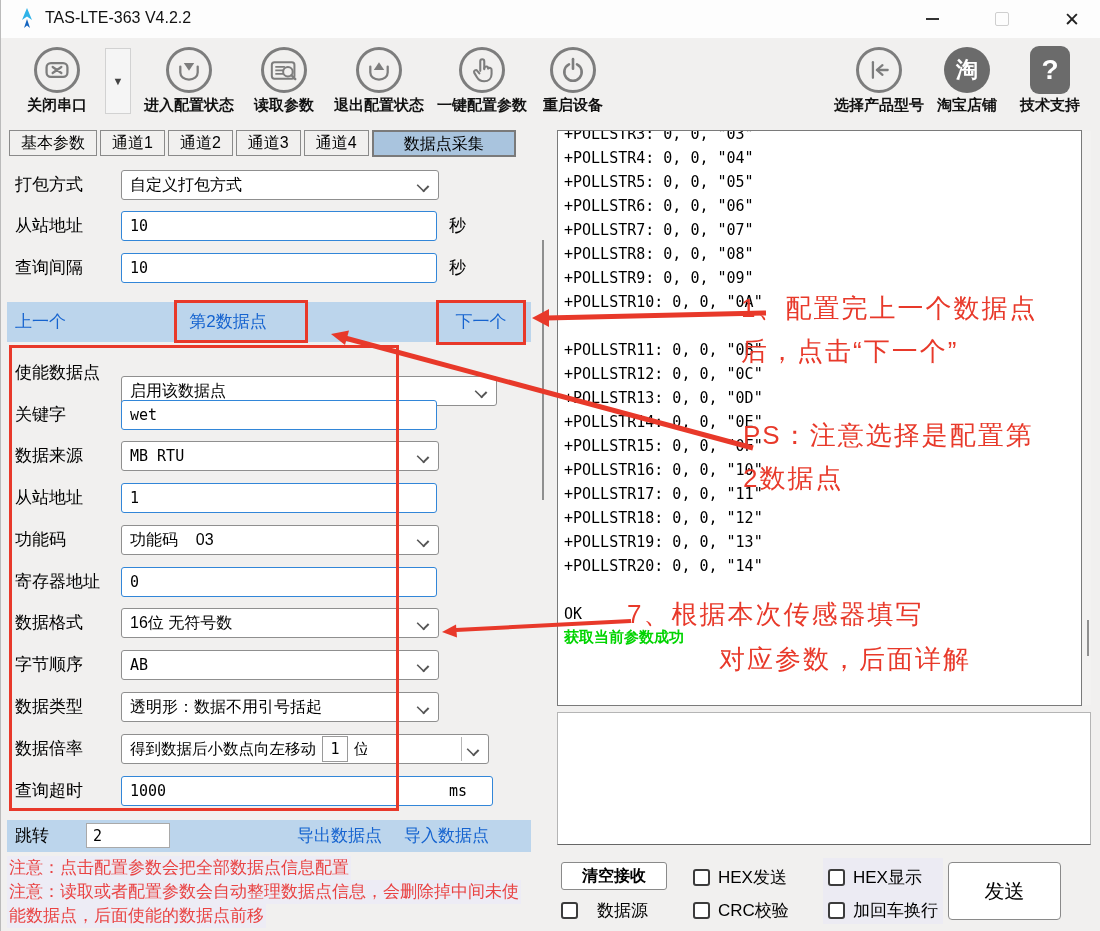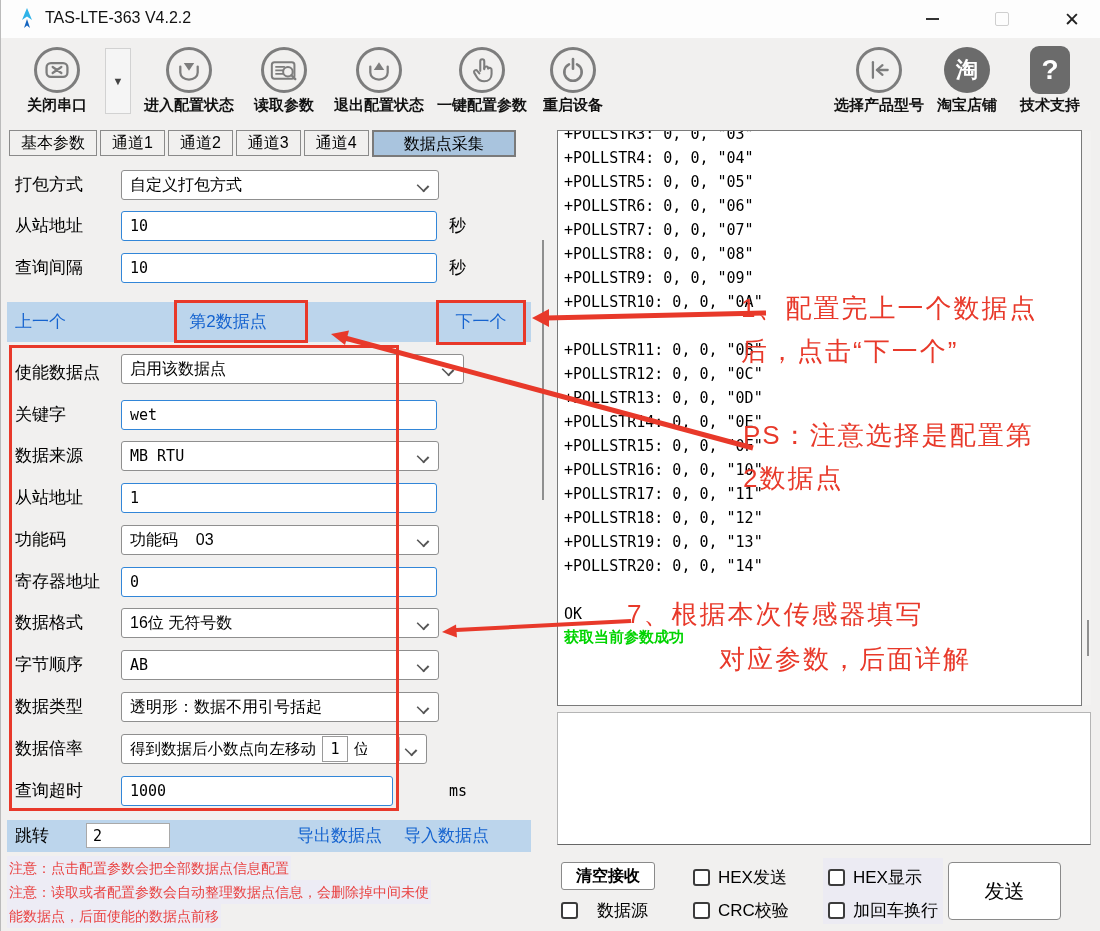--- a/index.html
+++ b/index.html
@@ -41,21 +41,21 @@
   .combo .chev{position:absolute;right:10px;top:10px;width:8px;height:8px;border-right:2px solid #555;border-bottom:2px solid #555;transform:rotate(45deg) scale(1,0.8);}
   .tinput{position:absolute;height:30px;background:#fff;border:1px solid #3286d8;border-radius:3px;box-sizing:border-box;font-family:"DejaVu Sans Mono","Liberation Mono",monospace;font-size:15px;padding:0 8px;color:#000;outline:none;}
   .unit{position:absolute;font-size:17px;line-height:30px;}
   .mono{font-family:"DejaVu Sans Mono","Liberation Mono",monospace;font-size:15px;}
   .navbar{position:absolute;left:6px;top:302px;width:524px;height:40px;background:#bcd5ec;}
   .navbar span{color:#1563cf;font-size:17px;line-height:40px;position:absolute;}
   .jumpbar{position:absolute;left:6px;top:820px;width:524px;height:32px;background:#bcd5ec;}
   .jumpbar .jlabel{position:absolute;left:8px;font-size:17px;line-height:32px;color:#000;}
   .jumpbar .jlink{position:absolute;color:#1563cf;font-size:17px;line-height:32px;}
   .jinput{position:absolute;left:79px;top:3px;width:84px;height:25px;background:#fff;border:1px solid #a9a9a9;box-sizing:border-box;font-family:"DejaVu Sans Mono","Liberation Mono",monospace;font-size:15px;padding:0 6px;outline:none;}
-  .notes{position:absolute;left:6px;top:856px;width:530px;font-size:14px;line-height:24px;color:#e94343;}
+  .notes{position:absolute;left:6px;top:856px;width:530px;font-size:17px;line-height:24px;color:#e94343;}
   .notes span{background:#edecf5;display:inline-block;padding:0 2px;}
   
   .terminal{position:absolute;left:556px;top:130px;width:525px;height:576px;background:#fff;border:1px solid #7a7a7a;box-sizing:border-box;overflow:hidden;}
   .terminal pre{margin:-11px 0 0 0;padding:2px 6px;font-family:"DejaVu Sans Mono","Liberation Mono",monospace;font-size:15px;line-height:24px;color:#000;}
   .terminal .green{color:#00d400;font-family:"DejaVu Sans Mono","Liberation Mono",monospace;font-size:15px;font-weight:700;padding-left:6px;}
   .vscroll-track{position:absolute;left:1082px;top:131px;width:8px;height:574px;background:#f3f2f1;}
   .vscroll-thumb{position:absolute;left:1086px;top:620px;width:2px;height:36px;background:#8f8f8f;}
   .midscroll{position:absolute;left:541px;top:240px;width:2px;height:260px;background:#8f8f8f;}
   .sendbox{position:absolute;left:556px;top:712px;width:534px;height:133px;background:#fff;border:1px solid #b5b5b5;border-bottom:1px solid #666;box-sizing:border-box;}
   .cbhighlight{position:absolute;left:822px;top:858px;width:120px;height:66px;background:#ecebf3;}
@@ -230,21 +230,21 @@
   <input class="tinput" style="left: 120px; top: 253px; width: 316px;" readonly="" value="10">
   <div class="unit" style="left:448px;top:253px;">秒</div>
 
   <div class="navbar">
     <span style="left:8px;">上一个</span>
     <span style="left:167px;width:108px;text-align:center;">第2数据点</span>
     <span style="left:429px;width:90px;text-align:center;">下一个</span>
   </div>
 
   <div class="flabel" style="top:358px;">使能数据点</div>
-  <div class="combo" style="left:120px;top:354px;width:343px;">
+  <div class="combo" style="left:120px;top:376px;width:376px;">
     <span>启用该数据点</span><span class="chev"></span>
   </div>
 
   <div class="flabel" style="top:400px;">关键字</div>
   <input class="tinput" style="left: 120px; top: 400px; width: 316px;" readonly="" value="wet">
 
   <div class="flabel" style="top:441px;">数据来源</div>
   <div class="combo mono" style="left:120px;top:441px;width:318px;">
     <span>MB RTU</span><span class="chev"></span>
   </div>
@@ -269,30 +269,30 @@
   <div class="combo mono" style="left:120px;top:650px;width:318px;padding-left:8px;">
     <span>AB</span><span class="chev"></span>
   </div>
 
   <div class="flabel" style="top:692px;">数据类型</div>
   <div class="combo" style="left:120px;top:692px;width:318px;">
     <span>透明形：数据不用引号括起</span><span class="chev"></span>
   </div>
 
   <div class="flabel" style="top:734px;">数据倍率</div>
-  <div class="combo" style="left:120px;top:734px;width:306px;font-size:15.5px;">
+  <div class="combo" style="left:120px;top:734px;width:368px;font-size:15.5px;">
     <span>得到数据后小数点向左移动</span>
     <span class="multbox">1</span>
     <span style="width:13px;overflow:hidden;">位</span>
     <span class="divider"></span>
     <span class="chev"></span>
   </div>
 
   <div class="flabel" style="top:776px;">查询超时</div>
-  <input class="tinput" style="left: 120px; top: 776px; width: 272px;" readonly="" value="1000">
+  <input class="tinput" style="left: 120px; top: 776px; width: 372px;" readonly="" value="1000">
   <div class="unit mono" style="left:448px;top:776px;line-height:30px;">ms</div>
 
   <div class="jumpbar">
     <span class="jlabel">跳转</span>
     <input class="jinput" readonly="" value="2" style="">
     <span class="jlink" style="left:290px;">导出数据点</span>
     <span class="jlink" style="left:397px;">导入数据点</span>
   </div>
 
   <div class="notes">
@@ -327,21 +327,21 @@
 </pre>
   <div class="green">获取当前参数成功</div>
 </div>
 <div class="vscroll-track"></div>
 <div class="vscroll-thumb"></div>
 <div class="midscroll"></div>
 
 <div class="sendbox"></div>
 
 <div class="cbhighlight"></div>
-<div class="smallbtn" style="left:560px;top:862px;width:94px;height:28px;">清空接收</div>
+<div class="smallbtn" style="left:560px;top:862px;width:106px;height:28px;">清空接收</div>
 
 <div class="checkrow" style="left:692px;top:866px;">
   <div class="checkbox"></div>
   <span class="cblabel">HEX发送</span>
 </div>
 <div class="checkrow" style="left:827px;top:866px;">
   <div class="checkbox"></div>
   <span class="cblabel">HEX显示</span>
 </div>
 <div class="checkrow" style="left:560px;top:899px;gap:11px;">

